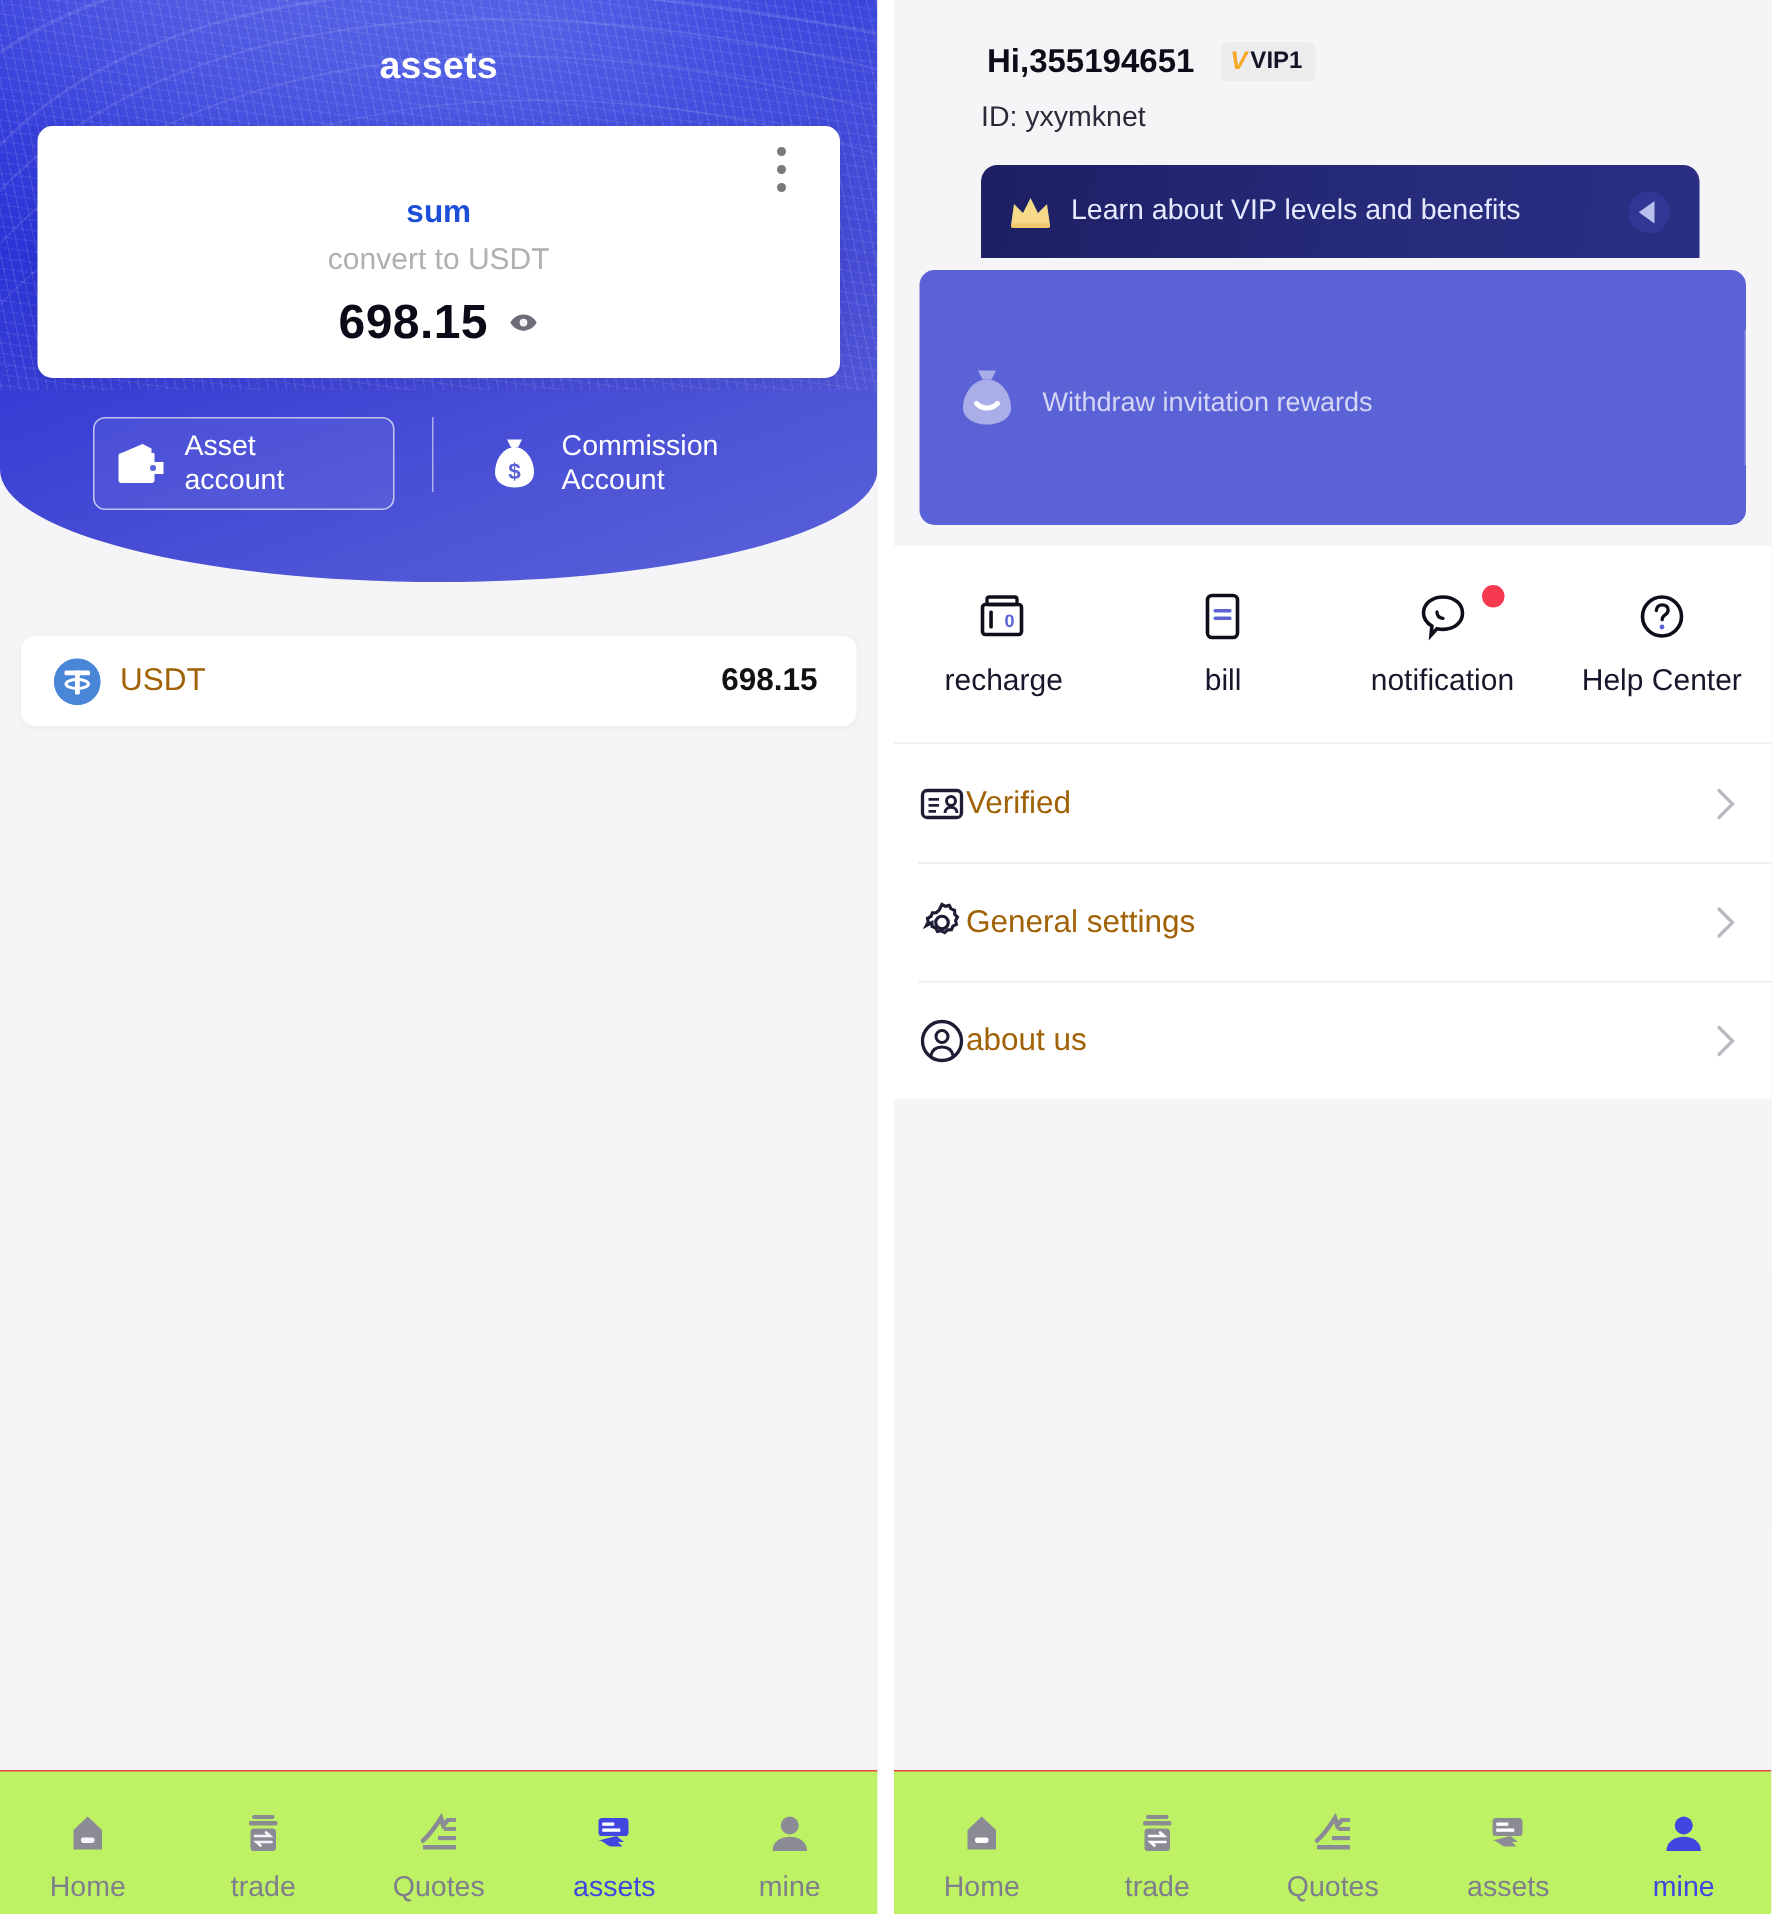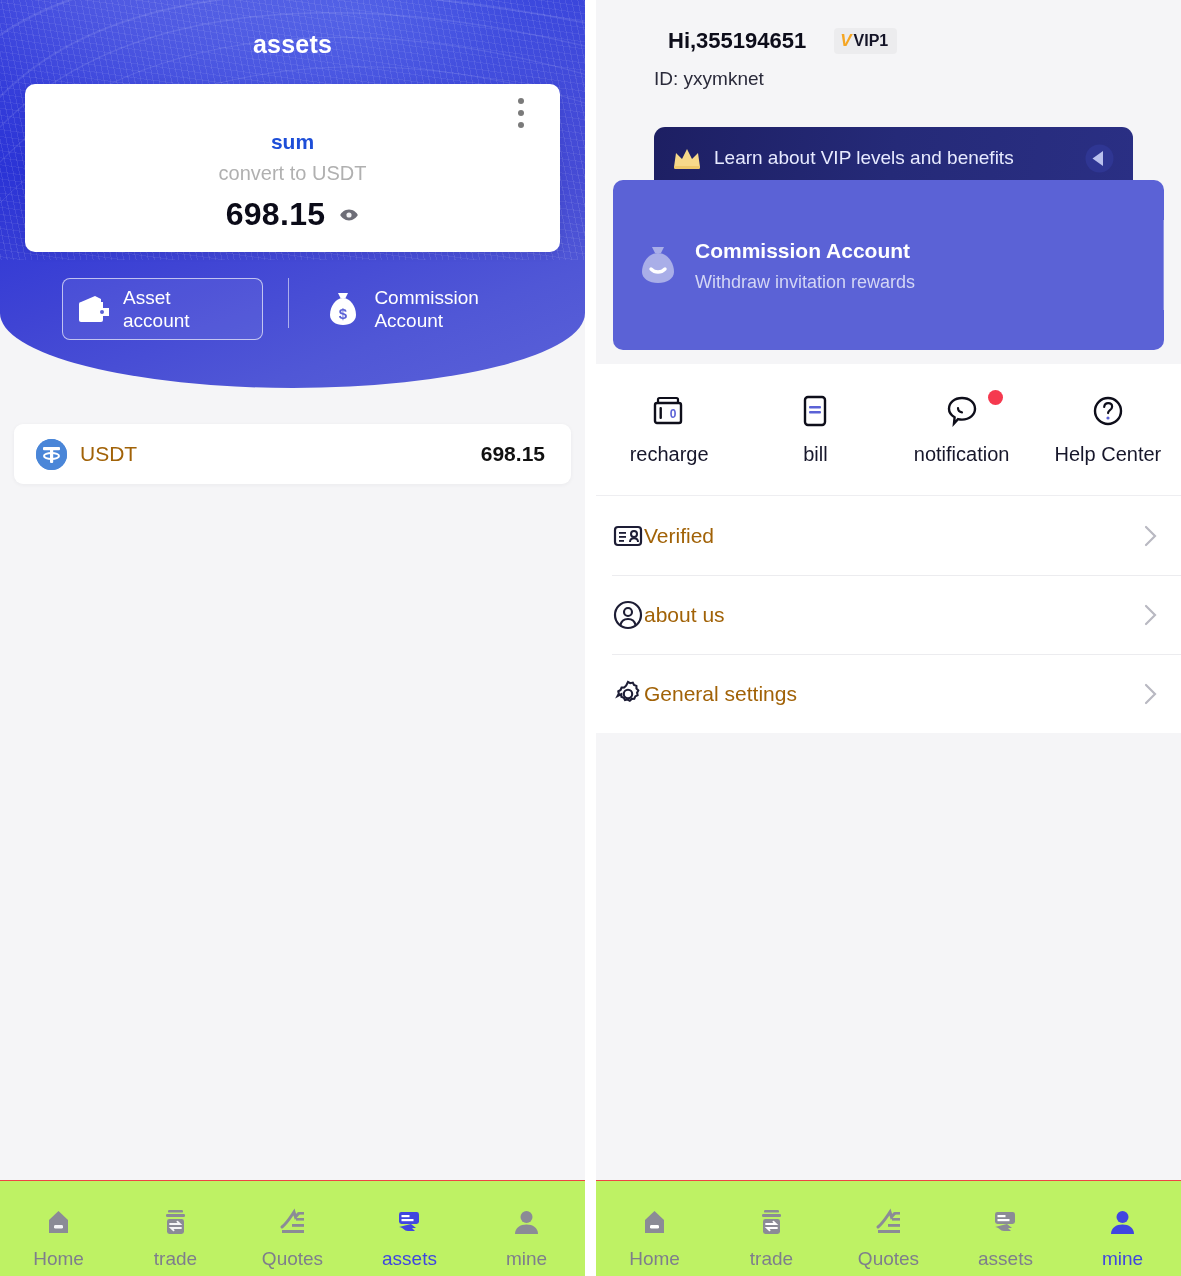--- a/index.html
+++ b/index.html
@@ -76,35 +76,35 @@
     position:absolute; top:424px; left:14px; width:557px; height:60px;
     background:#fff; border-radius:9px; display:flex; align-items:center;
     padding: 0 26px 0 22px; box-shadow: 0 1px 4px rgba(30,30,60,.05); cursor:pointer;
   }
   .coin-ico { width:31px; height:31px; border-radius:50%; background:#4a86d8; display:flex; align-items:center; justify-content:center; flex:none; }
   .coin-name { margin-left:13px; font-size:21px; color:#a16207; }
   .coin-amt { margin-left:auto; font-size:21px; font-weight:bold; color:#111; }
 
   
   .r-top { position:absolute; top:0; left:0; width:585px; height:364px; background:#f5f5f7; }
-  .greet-row { position:absolute; top:28px; left:72px; display:flex; align-items:flex-end; gap:28px; }
+  .greet-row { position:absolute; top:28px; left:62px; display:flex; align-items:flex-end; gap:18px; }
   .greet-name { font-size:22px; font-weight:bold; color:#0d0d1a; }
   .vip-badge {
     display:inline-flex; align-items:center; gap:2px;
     background:#ececee; border-radius:4px; padding:3px 9px 3px 6px;
   }
   .vip-v { color:#f5a623; font-size:17px; font-weight:bold; font-style:italic; }
   .vip-lbl { color:#141427; font-size:16px; font-weight:bold; }
   .greet-id { position:absolute; top:68px; left:58px; font-size:19px; color:#2a2a3a; }
 
   .vip-banner {
     position:absolute; top:110px; left:58px; width:479px; height:62px;
     background: linear-gradient(100deg, #1d1f63 0%, #252a78 50%, #2a2f84 100%);
     border-radius: 11px 11px 0 0; overflow:hidden;
-    display:flex; align-items:center; padding:0 18px; cursor:pointer;margin-top:17px;
+    display:flex; align-items:center; padding:0 18px; cursor:pointer;
   }
   .crown-ico { width:30px; height:24px; flex:none; }
   .vip-banner-txt { margin-left:12px; color:#e7eaff; font-size:19px; }
   .vip-arrow { margin-left:auto; width:31px; height:31px; flex:none; }
   .promo {
     position:absolute; top:180px; left:17px; width:551px; height:170px;
     background:#5b62d6; border-radius:10px; display:flex; align-items:stretch;
   }
   .promo-half { flex:1; display:flex; align-items:center; padding: 0 6px 0 22px; cursor:pointer; }
   .promo-div { width:1.5px; background:rgba(255,255,255,.30); margin:40px 0; }
@@ -314,21 +314,20 @@
     <div class="promo">
       <div class="promo-half">
         <span class="promo-ico">
           <svg width="46" height="46" viewBox="0 0 46 46">
               <path d="M17 5h12l-3 6h-6z" fill="#a9aee8"></path>
               <path d="M23 11c9 0 16 9 16 19 0 6.5-7 11-16 11S7 36.5 7 30C7 20 14 11 23 11z" fill="#a9aee8"></path>
               <path d="M16 27c4 4 10 4 14 0" stroke="#fff" stroke-width="3.4" fill="none" stroke-linecap="round"></path>
             </svg>
         </span>
         <span>
-          <span class="promo-t">Commission Account</span>
           <span class="promo-s" style="display:block">Withdraw invitation rewards</span>
         </span>
       </div>
       <div class="promo-div"></div>
     </div>
 
     <div class="quick">
       <div class="q-item">
         <span class="q-ico">
           <svg width="38" height="38" viewBox="0 0 38 38">
@@ -387,40 +386,40 @@
         <span class="m-lbl">Verified</span>
         <span class="m-chev">
           <svg width="17" height="28" viewBox="0 0 17 28">
               <path d="M4 5 L13 14 L4 23" fill="none" stroke="#b9b9c2" stroke-width="2.2" stroke-linecap="round"></path>
             </svg>
         </span>
       </div>
       <div class="mrow">
         <span class="m-ico">
           <svg width="32" height="32" viewBox="0 0 32 32">
+              <path d="M16 4l2.3 1.2 2.5-.6 1.2 2.3 2.4 1 .1 2.6 1.8 1.9-1.2 2.3.5 2.5-2.3 1.2-1 2.4-2.6.1-1.9 1.8-2.3-1.2-2.5.5-1.2-2.3-2.4-1-.1-2.6L5.6 18l1.2-2.3-.5-2.5 2.3-1.2 1-2.4 2.6-.1L14.1 7.7z" fill="none" stroke="#1d1d35" stroke-width="2.1"></path>
+              <circle cx="16" cy="16" r="4.2" fill="none" stroke="#1d1d35" stroke-width="2.1"></circle>
+            </svg>
+        </span>
+        <span class="m-lbl">General settings</span>
+        <span class="m-chev">
+          <svg width="17" height="28" viewBox="0 0 17 28">
+              <path d="M4 5 L13 14 L4 23" fill="none" stroke="#b9b9c2" stroke-width="2.2" stroke-linecap="round"></path>
+            </svg>
+        </span>
+      </div>
+      <div class="mrow">
+        <span class="m-ico">
+          <svg width="32" height="32" viewBox="0 0 32 32">
               <circle cx="16" cy="16" r="13" fill="none" stroke="#1d1d35" stroke-width="2.2"></circle>
               <circle cx="16" cy="13" r="4" fill="none" stroke="#1d1d35" stroke-width="2.1"></circle>
               <path d="M8.5 26c.8-4 3.8-6 7.5-6s6.7 2 7.5 6" fill="none" stroke="#1d1d35" stroke-width="2.1"></path>
             </svg>
         </span>
         <span class="m-lbl">about us</span>
-        <span class="m-chev">
-          <svg width="17" height="28" viewBox="0 0 17 28">
-              <path d="M4 5 L13 14 L4 23" fill="none" stroke="#b9b9c2" stroke-width="2.2" stroke-linecap="round"></path>
-            </svg>
-        </span>
-      </div>
-      <div class="mrow">
-        <span class="m-ico">
-          <svg width="32" height="32" viewBox="0 0 32 32">
-              <path d="M16 4l2.3 1.2 2.5-.6 1.2 2.3 2.4 1 .1 2.6 1.8 1.9-1.2 2.3.5 2.5-2.3 1.2-1 2.4-2.6.1-1.9 1.8-2.3-1.2-2.5.5-1.2-2.3-2.4-1-.1-2.6L5.6 18l1.2-2.3-.5-2.5 2.3-1.2 1-2.4 2.6-.1L14.1 7.7z" fill="none" stroke="#1d1d35" stroke-width="2.1"></path>
-              <circle cx="16" cy="16" r="4.2" fill="none" stroke="#1d1d35" stroke-width="2.1"></circle>
-            </svg>
-        </span>
-        <span class="m-lbl">General settings</span>
         <span class="m-chev">
           <svg width="17" height="28" viewBox="0 0 17 28">
               <path d="M4 5 L13 14 L4 23" fill="none" stroke="#b9b9c2" stroke-width="2.2" stroke-linecap="round"></path>
             </svg>
         </span>
       </div>
     </div>
 
     <div class="r-rest"></div>
 

